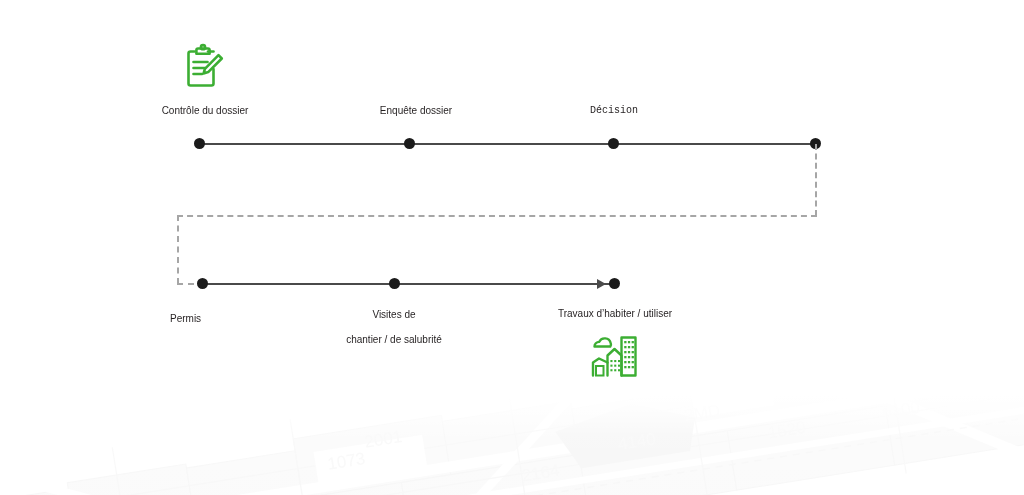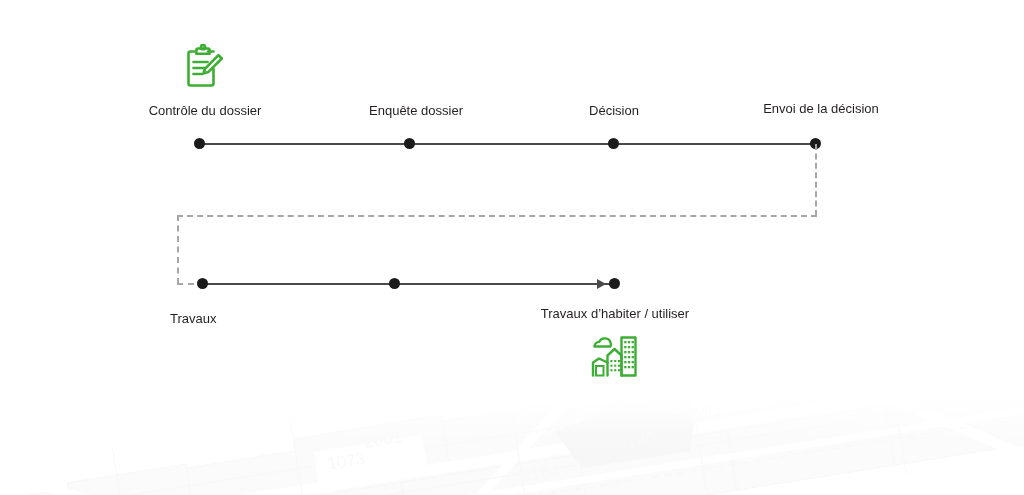--- a/index.html
+++ b/index.html
@@ -41,21 +41,21 @@
   }
   .arrow-head{
     position:absolute;width:0;height:0;
     border-top:5px solid transparent;
     border-bottom:5px solid transparent;
     border-left:9px solid #4a4a4a;
   }
 
   .node-label{
     position:absolute;
-    font-size:13px;
+    font-size:10px;
     color:#231f20;
     white-space:nowrap;
     line-height:22px;
     text-align:center;
   }
   .node-label.two-line{white-space:normal;line-height:25px;}
 
   .icon-wrap{position:absolute;line-height:0;}
 </style>
 </head>
@@ -77,44 +77,47 @@
         <path d="M13.5 26 H25"></path>
         <path d="M13.5 32 H22"></path>
 
         <path d="M38.5 13.2 l3.3 3.3 -13.6 13.6 -4.6 1.3 1.3 -4.6 Z"></path>
       </g>
     </svg>
   </div>
 
   <div class="node-label" style="left:128px;top:100px;width:154px;">Contrôle du dossier</div>
   <div class="node-label" style="left:341px;top:100px;width:150px;">Enquête dossier</div>
-  <div class="node-label" style="left:554px;top:100px;width:120px;">Décision</div>
-  <div class="node-label" style="left:733px;top:98px;width:176px;">Envoi de la décision</div>
+  <div class="node-label" style="left:554px;top:100px;width:120px;font-family:Liberation Mono, monospace;">Décision</div>
 
   <div class="tl-line" style="left:199px;top:143px;width:617px;"></div>
 
   <div class="tl-dot" style="left:194px;top:138px;"></div>
   <div class="tl-dot" style="left:404px;top:138px;"></div>
   <div class="tl-dot" style="left:608px;top:138px;"></div>
   <div class="tl-dot" style="left:810px;top:138px;"></div>
 
   <div class="dash-v" style="left:815px;top:144px;height:72px;"></div>
   <div class="dash-h" style="left:177px;top:215px;width:640px;"></div>
   <div class="dash-v" style="left:177px;top:215px;height:69px;"></div>
   <div class="dash-h" style="left:177px;top:283px;width:28px;"></div>
 
   <div class="tl-line" style="left:202px;top:283px;width:412px;"></div>
   <div class="arrow-head" style="left:597px;top:279px;"></div>
 
   <div class="tl-dot" style="left:197px;top:278px;"></div>
   <div class="tl-dot" style="left:389px;top:278px;"></div>
   <div class="tl-dot" style="left:609px;top:278px;"></div>
 
-  <div class="node-label" style="left:170px;top:308px;width:110px;text-align:left;">Travaux</div>
-
+  <div class="node-label" style="left:170px;top:308px;width:110px;text-align:left;">Permis</div>
+
+  <div class="node-label two-line" style="left:296px;top:302px;width:196px;">
+    <span>Visites de</span><br>
+    <span>chantier / de salubrité</span>
+  </div>
 
   <div class="node-label" style="left:517px;top:303px;width:196px;">Travaux d’habiter / utiliser</div>
 
   <div class="icon-wrap" style="left:588px;top:332px;">
     <svg width="52" height="46" viewBox="0 0 52 46" aria-hidden="true">
       <g fill="none" stroke="#3cae33" stroke-width="2.4" stroke-linejoin="round" stroke-linecap="round">
 
         <path d="M6.5 14.5 a4.6 4.6 0 0 1 4.6 -4.6 a6.2 6.2 0 0 1 11.6 1.1 a3.8 3.8 0 0 1 -0.4 3.5 Z"></path>
 
         <rect x="33.5" y="5.5" width="14" height="38"></rect>

